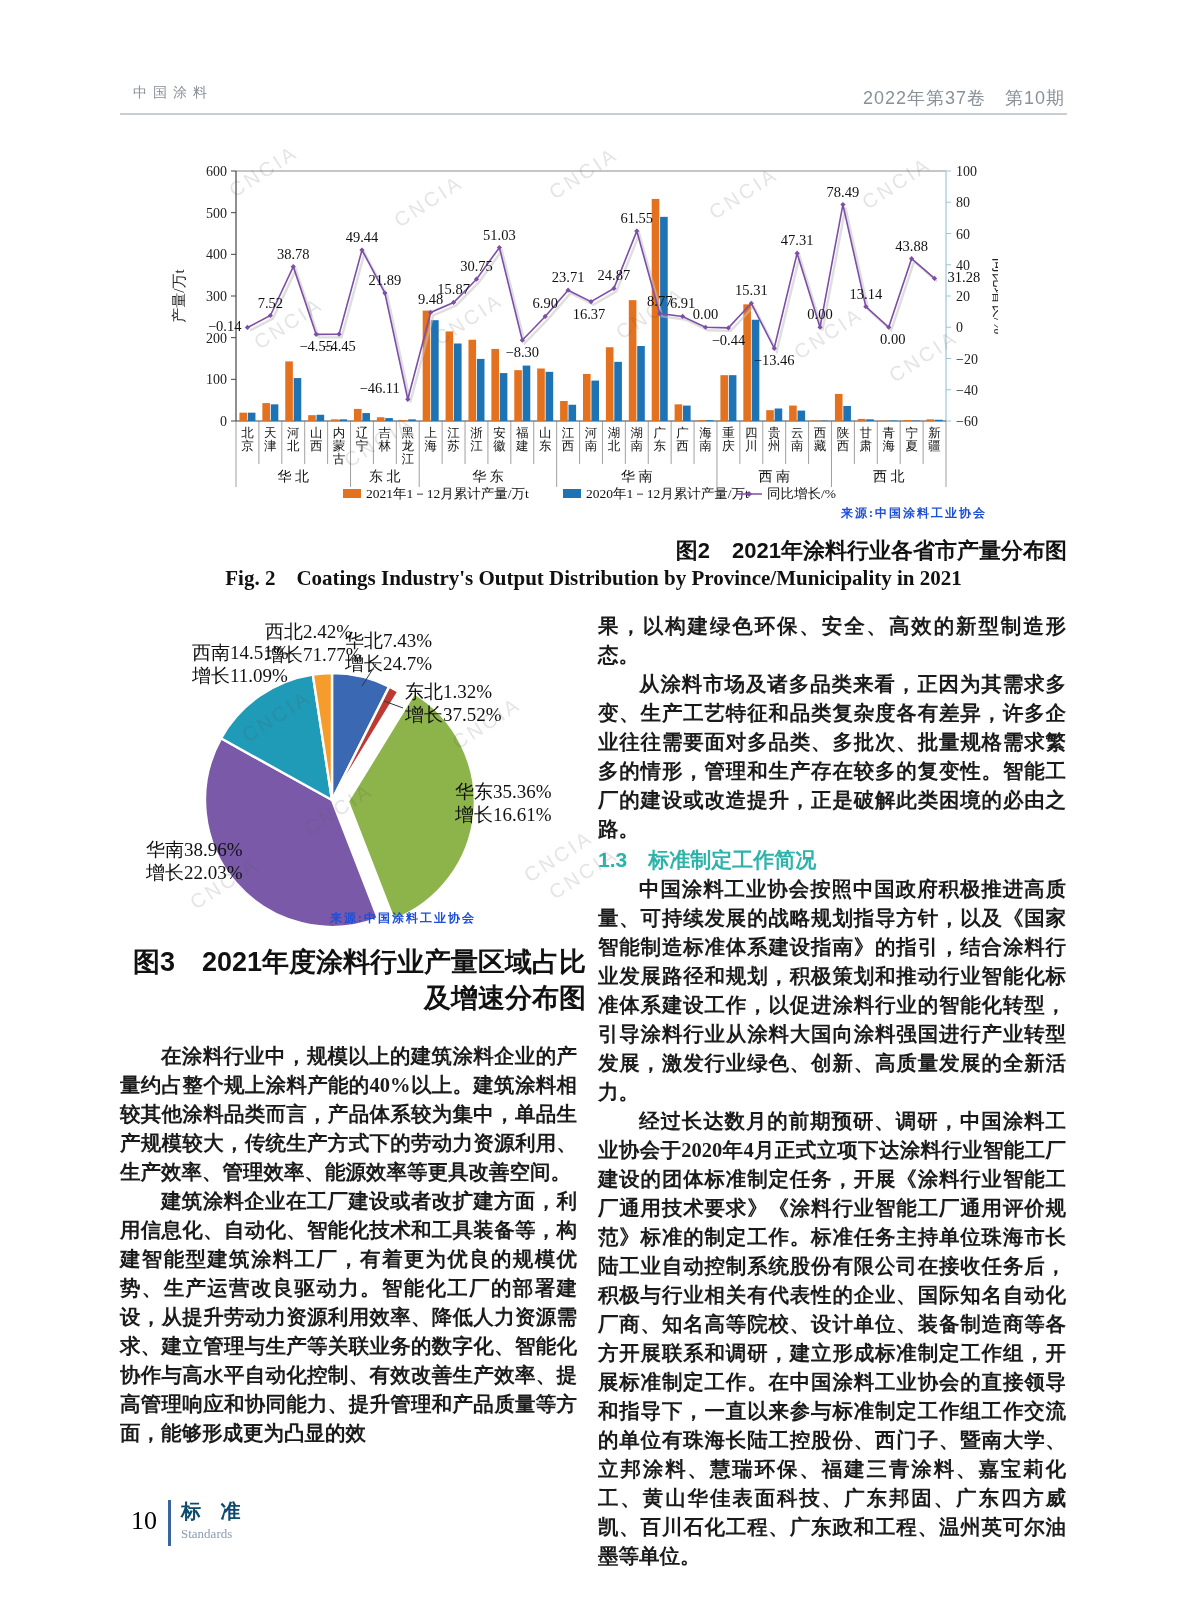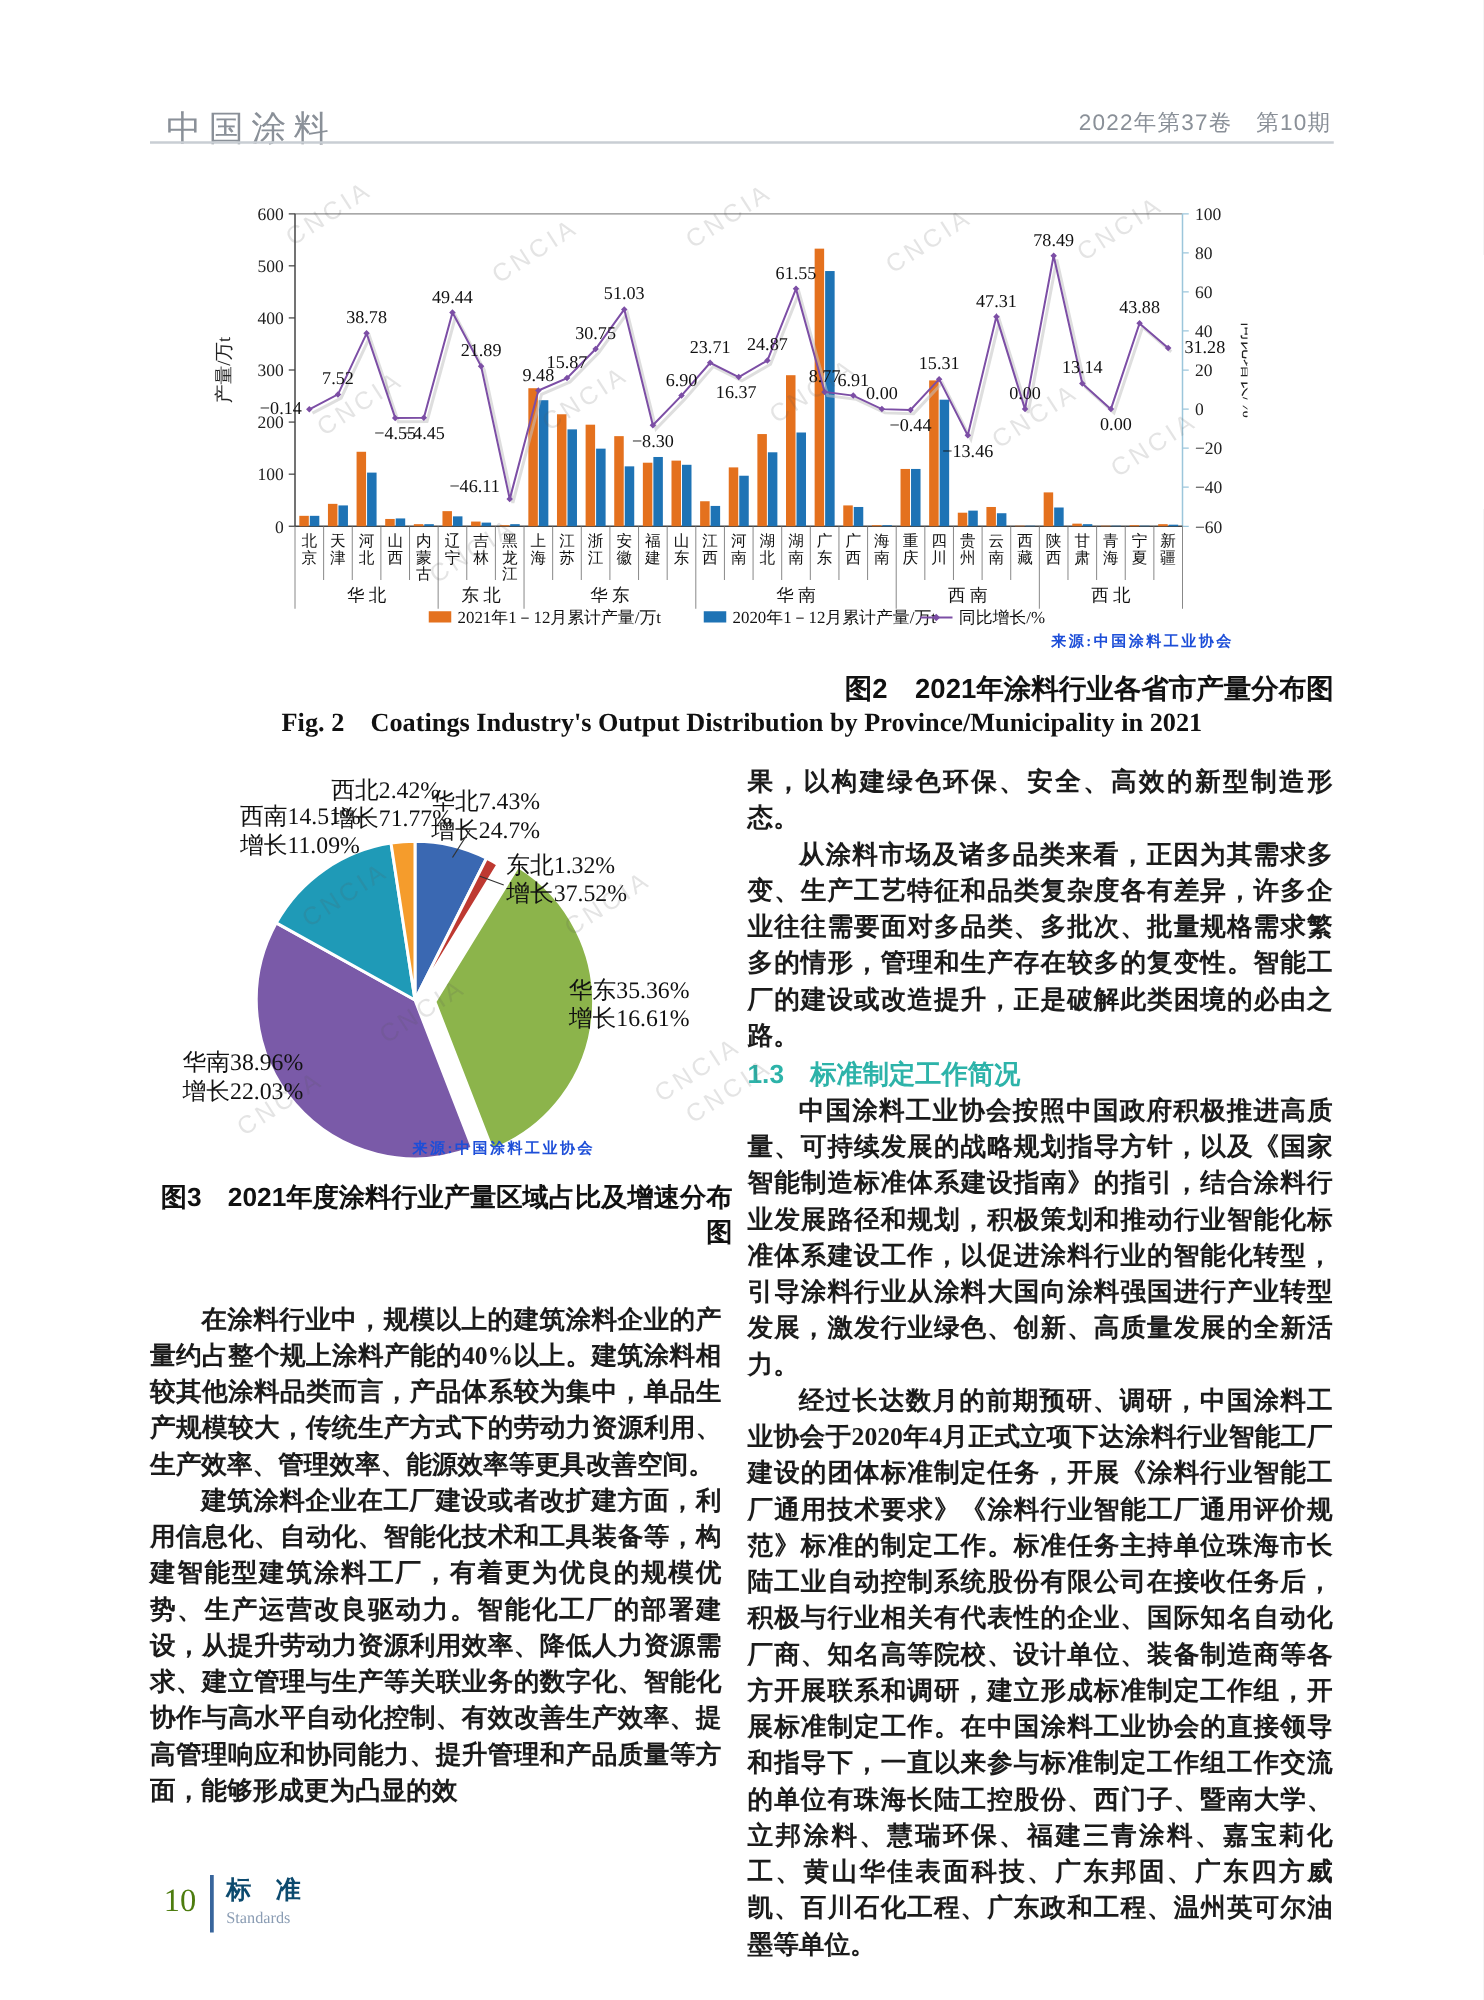--- a/index.html
+++ b/index.html
@@ -1,39 +1,39 @@
 <!DOCTYPE html>
 <html><head>
 <meta charset="utf-8">
 <style>
   html,body{margin:0;padding:0;background:#e8e8e8;}
   #page{position:relative;width:1187px;height:1600px;background:#ffffff;overflow:hidden;
         font-family:"Liberation Serif","DejaVu Serif",serif;color:#1b1b1b;}
   
   .hdr-left{position:absolute;left:133px;top:84px;font-family:Liberation Serif, serif;
-        font-size:28px;letter-spacing:6px;color:#8a9098;}
+        font-size:14px;letter-spacing:6px;color:#8a9098;}
   .hdr-right{position:absolute;right:122px;top:86px;font-family:"Liberation Sans","DejaVu Sans",sans-serif;
         font-size:18px;letter-spacing:1px;color:#8a9098;}
   .hdr-rule{position:absolute;left:120px;top:113px;width:947px;height:2px;background:#c9ced4;}
   
   #fig2-wrap{position:absolute;left:158px;top:146px;width:840px;height:378px;}
   #fig3-wrap{position:absolute;left:118px;top:604px;width:482px;height:368px;}
   svg text{font-family:"Liberation Serif","DejaVu Serif",serif;}
   .src-line{position:absolute;font-size:12px;color:#1d4ed8;letter-spacing:2px;font-weight:bold;}
   .cap-cn{position:absolute;font-family:"Liberation Sans","DejaVu Sans",sans-serif;font-weight:bold;
         font-size:22px;color:#111;text-align:right;}
   .cap-en{position:absolute;font-weight:bold;font-size:21px;color:#111;text-align:center;}
   
   .col{position:absolute;font-size:20.5px;line-height:29px;text-align:justify;color:#1b1b1b;}
   .col p{margin:0;font-weight:bold;}
   .col p.ind{text-indent:2em;}
   .sec-head{font-family:"Liberation Sans","DejaVu Sans",sans-serif;font-weight:bold;
         font-size:21px;color:#2db3a9;line-height:31px;}
   
-  .ft-num{position:absolute;left:131px;top:1506px;font-size:26px;color:#4d7c0f;}
+  .ft-num{position:absolute;left:131px;top:1506px;font-size:26px;color:#000000;}
   .ft-bar{position:absolute;left:168px;top:1500px;width:3px;height:46px;background:#38659c;}
   .ft-cn{position:absolute;left:181px;top:1498px;font-family:"Liberation Sans","DejaVu Sans",sans-serif;
         font-size:20px;font-weight:bold;letter-spacing:7px;color:#0c4a6e;}
   .ft-en{position:absolute;left:181px;top:1526px;font-size:13px;color:#8a9cb3;}
   
   .wm{position:absolute;font-family:"Liberation Sans","DejaVu Sans",sans-serif;font-size:20px;
         letter-spacing:3px;color:rgba(90,90,90,0.16);transform:rotate(-33deg);pointer-events:none;}
 </style>
 </head>
 <body>
@@ -333,21 +333,21 @@
           <text x="337" y="194" font-size="19" fill="#111"><tspan x="337" dy="0">华东35.36%</tspan><tspan x="337" dy="23">增长16.61%</tspan></text>
           <text x="28" y="252" font-size="19" fill="#111"><tspan x="28" dy="0">华南38.96%</tspan><tspan x="28" dy="23">增长22.03%</tspan></text>
           <text x="74" y="55" font-size="19" fill="#111"><tspan x="74" dy="0">西南14.51%</tspan><tspan x="74" dy="23">增长11.09%</tspan></text>
           <text x="147" y="34" font-size="19" fill="#111"><tspan x="147" dy="0">西北2.42%</tspan><tspan x="147" dy="23">增长71.77%</tspan></text>
           <line x1="258" y1="60" x2="244" y2="82" stroke="#333" stroke-width="1"></line>
           <line x1="285" y1="104" x2="266" y2="97" stroke="#333" stroke-width="1"></line>
         </g>
       </svg>
   </div>
   <div class="src-line" style="left:330px;top:910px;">来源:中国涂料工业协会</div>
-  <div class="cap-cn" style="left:110px;top:944px;width:476px;font-size:21px;">图3　2021年度涂料行业产量区域占比及增速分布图</div>
+  <div class="cap-cn" style="left:110px;top:944px;width:476px;font-size:27px;">图3　2021年度涂料行业产量区域占比及增速分布图</div>
 
   <div class="col" style="left:120px;top:1042px;width:457px;">
     <p class="ind">在涂料行业中，规模以上的建筑涂料企业的产量约占整个规上涂料产能的40%以上。建筑涂料相较其他涂料品类而言，产品体系较为集中，单品生产规模较大，传统生产方式下的劳动力资源利用、生产效率、管理效率、能源效率等更具改善空间。</p>
     <p class="ind">建筑涂料企业在工厂建设或者改扩建方面，利用信息化、自动化、智能化技术和工具装备等，构建智能型建筑涂料工厂，有着更为优良的规模优势、生产运营改良驱动力。智能化工厂的部署建设，从提升劳动力资源利用效率、降低人力资源需求、建立管理与生产等关联业务的数字化、智能化协作与高水平自动化控制、有效改善生产效率、提高管理响应和协同能力、提升管理和产品质量等方面，能够形成更为凸显的效</p>
   </div>
 
   <div class="col" style="left:598px;top:612px;width:468px;">
     <p>果，以构建绿色环保、安全、高效的新型制造形态。</p>
     <p class="ind">从涂料市场及诸多品类来看，正因为其需求多变、生产工艺特征和品类复杂度各有差异，许多企业往往需要面对多品类、多批次、批量规格需求繁多的情形，管理和生产存在较多的复变性。智能工厂的建设或改造提升，正是破解此类困境的必由之路。</p>
     <p class="sec-head">1.3　标准制定工作简况</p>

